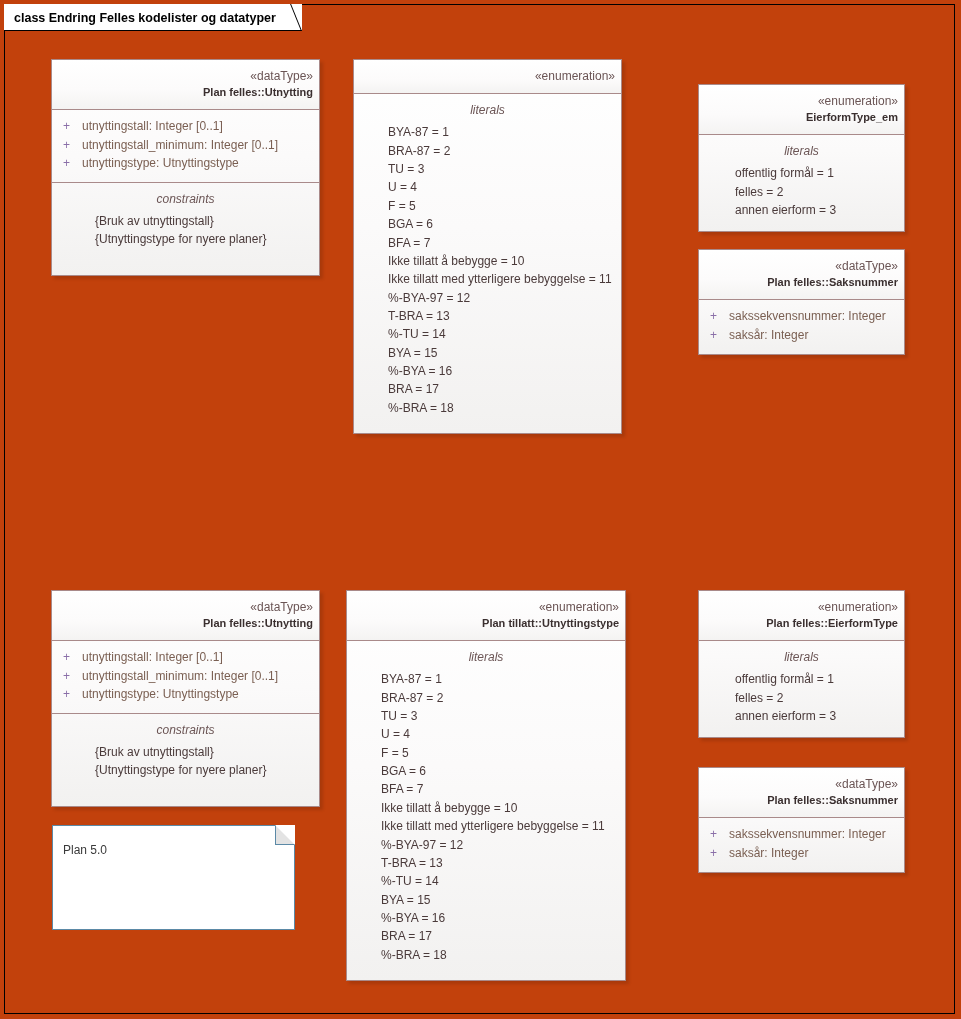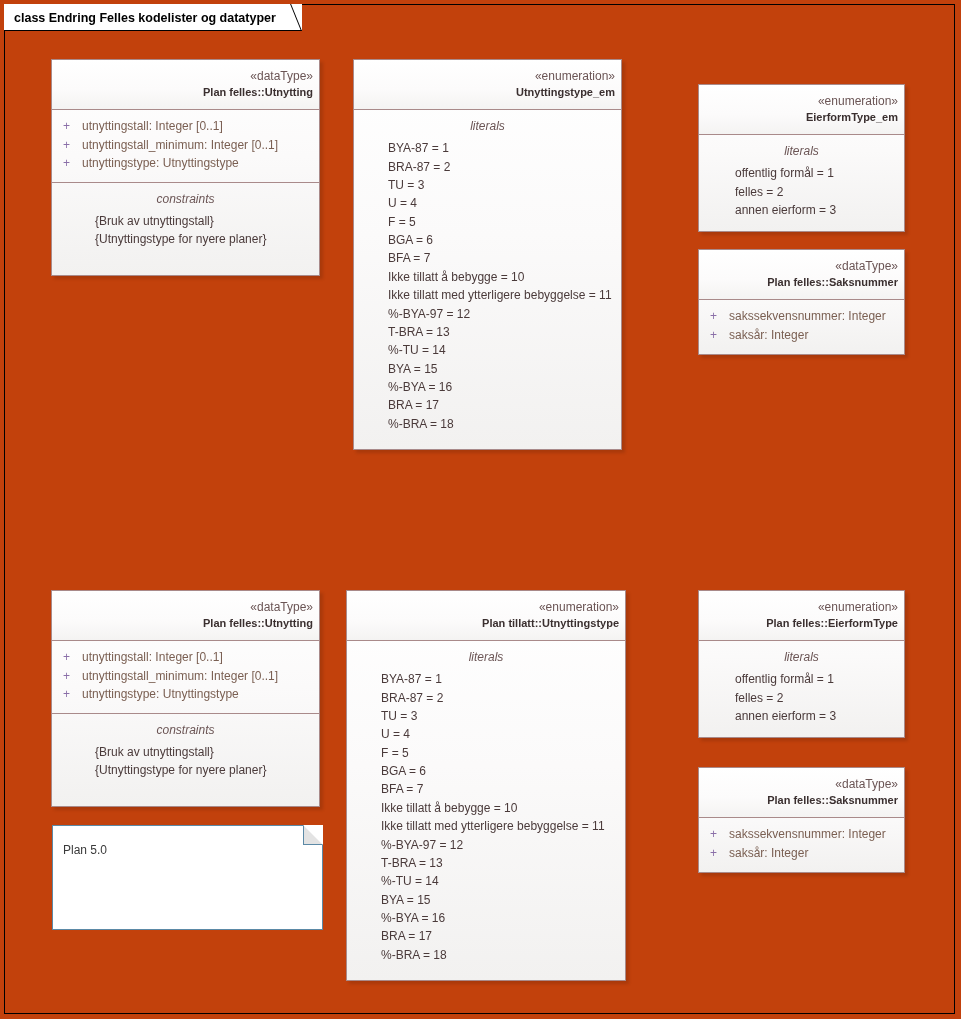--- a/index.html
+++ b/index.html
@@ -224,21 +224,20 @@
     <div class="uml-compartment" style="padding-bottom:26px;">
       <div class="compartment-title">constraints</div>
       <div class="constraint-row">{Bruk av utnyttingstall}</div>
       <div class="constraint-row">{Utnyttingstype for nyere planer}</div>
     </div>
   </div>
 
   <div class="uml-box" style="left:353px; top:59px; width:269px;">
     <div class="uml-header">
       <div class="stereotype">«enumeration»</div>
-      <div class="classname">Utnyttingstype_em</div>
     </div>
     <div class="uml-compartment" style="padding-bottom:16px;">
       <div class="compartment-title">literals</div>
       <div class="literal-row">BYA-87 = 1</div>
       <div class="literal-row">BRA-87 = 2</div>
       <div class="literal-row">TU = 3</div>
       <div class="literal-row">U = 4</div>
       <div class="literal-row">F = 5</div>
       <div class="literal-row">BGA = 6</div>
       <div class="literal-row">BFA = 7</div>
@@ -303,21 +302,21 @@
         <span class="attr-text">utnyttingstype: Utnyttingstype</span>
       </div>
     </div>
     <div class="uml-compartment" style="padding-bottom:26px;">
       <div class="compartment-title">constraints</div>
       <div class="constraint-row">{Bruk av utnyttingstall}</div>
       <div class="constraint-row">{Utnyttingstype for nyere planer}</div>
     </div>
   </div>
 
-  <div class="uml-note" style="left:52px; top:825px; width:271px; height:105px;">
+  <div class="uml-note" style="left:52px; top:825px; width:243px; height:105px;">
     <div class="note-body"></div>
     <div class="note-fold"></div>
     <div class="note-text">Plan 5.0</div>
   </div>
 
   <div class="uml-box" style="left:346px; top:590px; width:280px;">
     <div class="uml-header">
       <div class="stereotype">«enumeration»</div>
       <div class="classname">Plan tillatt::Utnyttingstype</div>
     </div>

